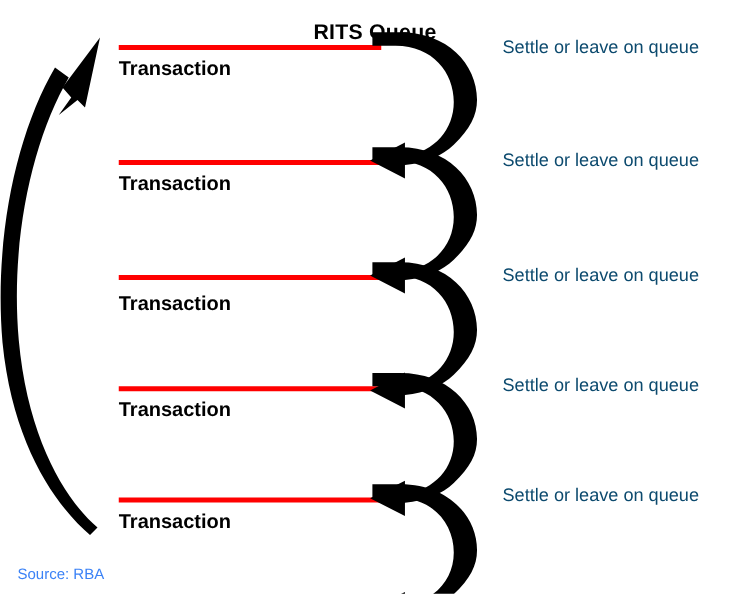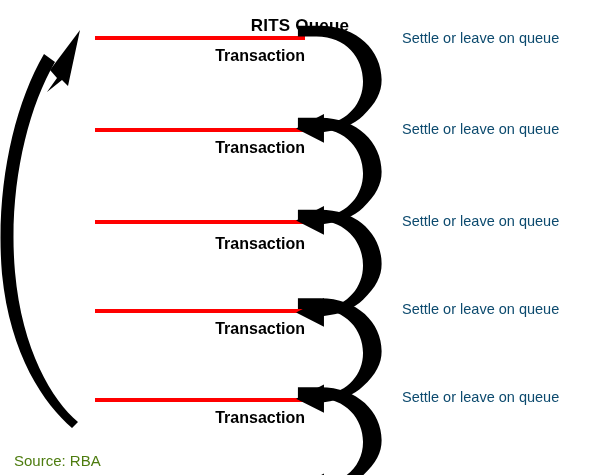--- a/index.html
+++ b/index.html
@@ -36,21 +36,21 @@
     left: 95px;
     width: 210px;
     height: 4px;
     background: #ff0000;
   }
   
   .txn-label {
     position: absolute;
     left: 95px;
     width: 210px;
-    text-align: right;
+    text-align: left;
     font-size: 16px;
     font-weight: bold;
     color: #000;
     white-space: nowrap;
   }
   
   .settle-label {
     position: absolute;
     left: 402px;
     font-size: 14.5px;
@@ -64,22 +64,22 @@
     left: 0;
     top: 0;
     width: 600px;
     height: 475px;
     pointer-events: none;
   }
   .source {
     position: absolute;
     left: 14px;
     top: 452px;
-    font-size: 15px;
-    color: #4d7c0f;
+    font-size: 12px;
+    color: #3b82f6;
     white-space: nowrap;
   }
 </style>
 </head>
 <body>
 
 <div id="diagram">
 
   <div class="title" style="top:16px;">RITS Queue</div>
 

